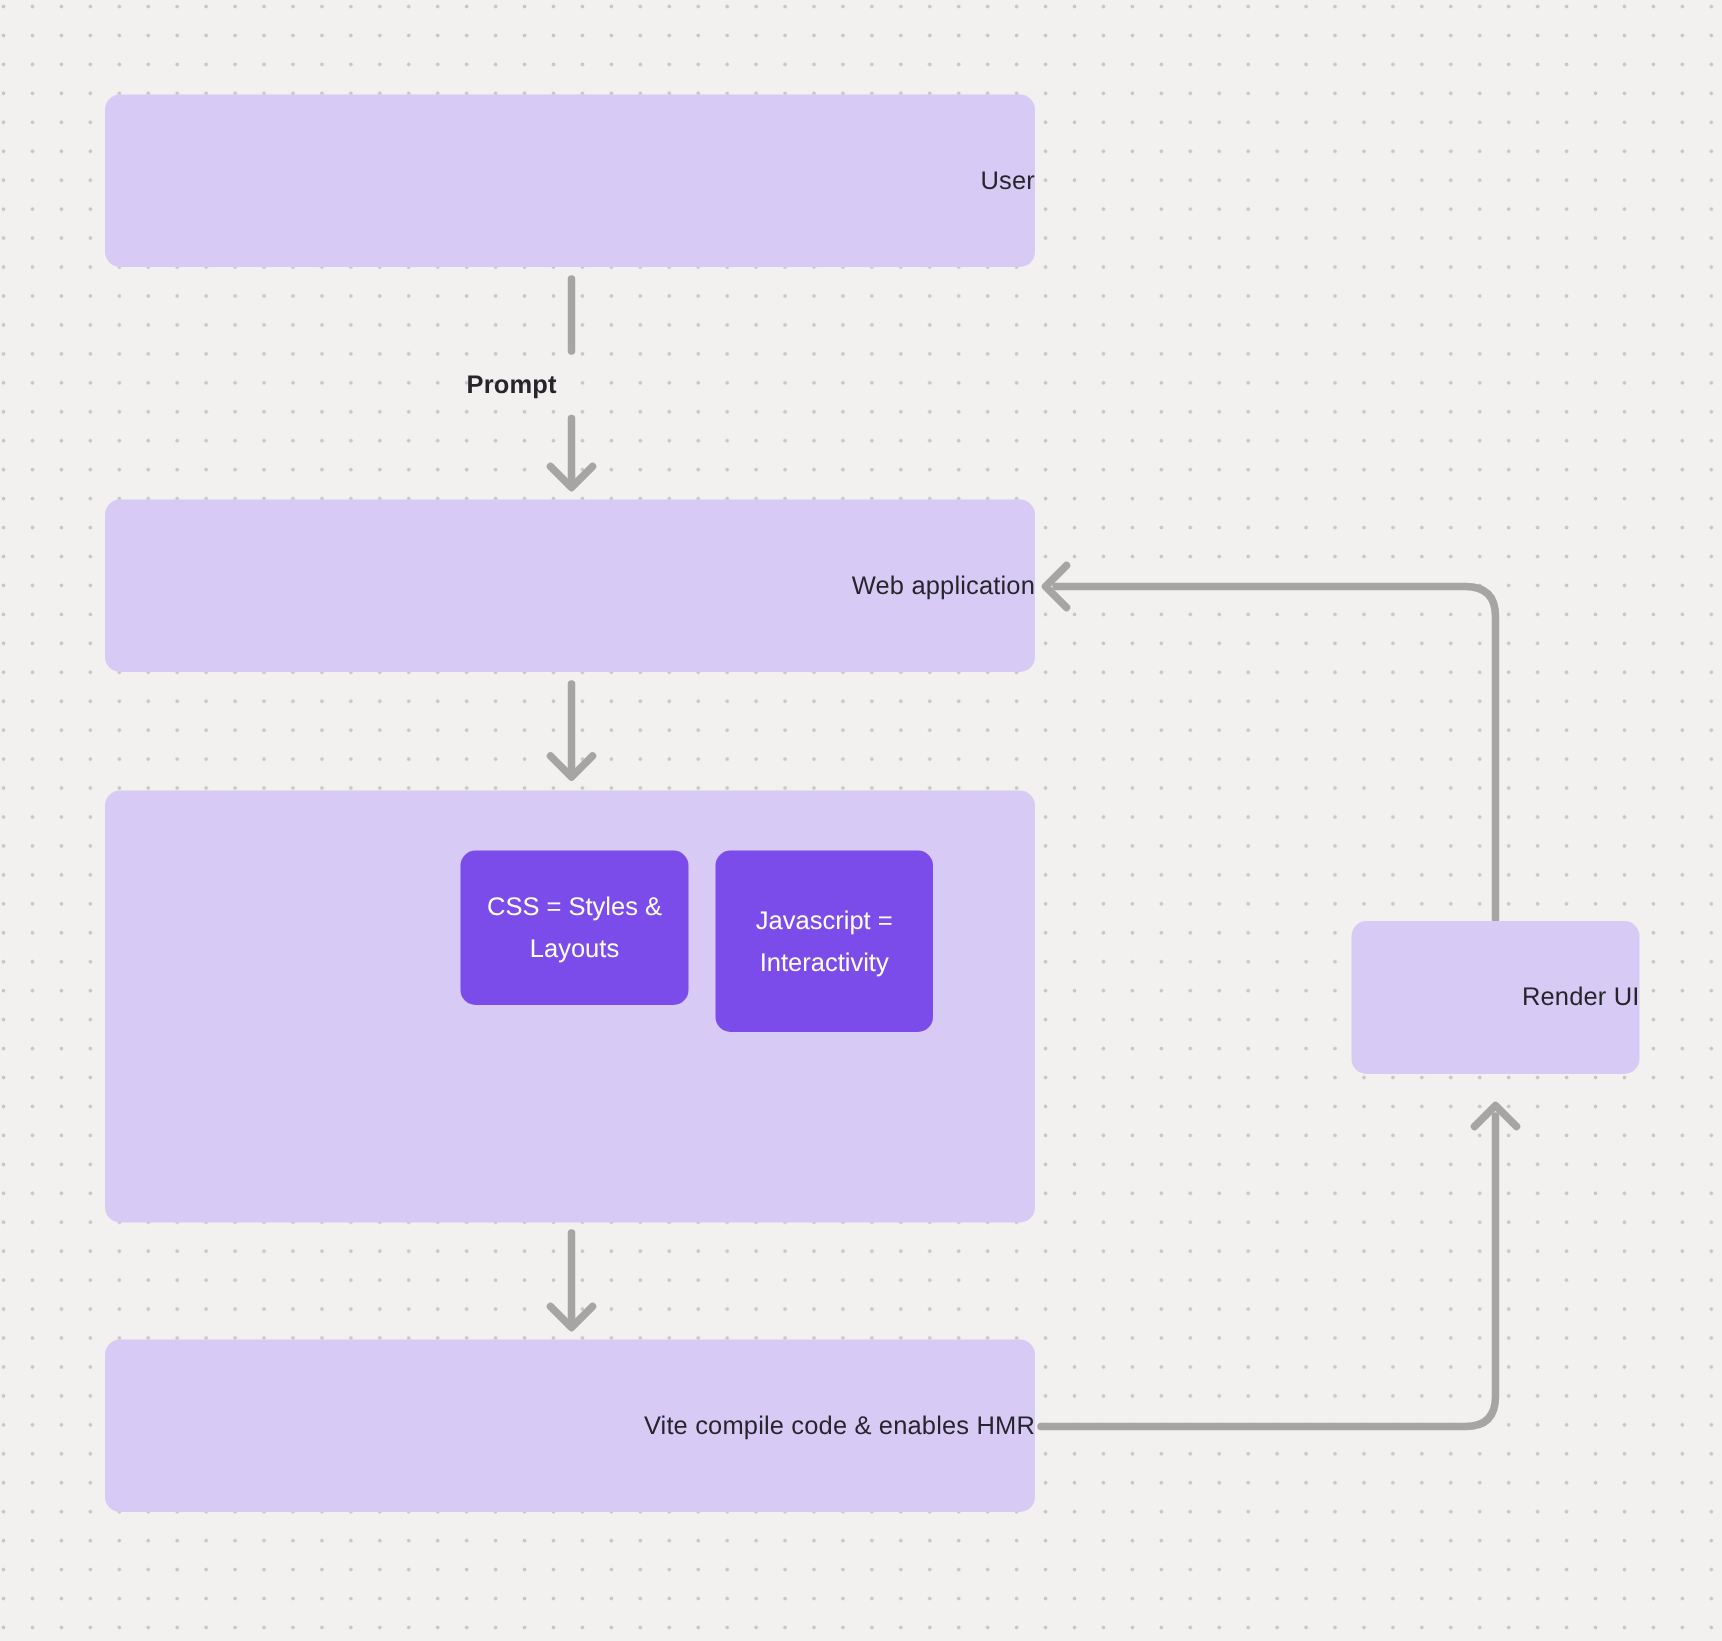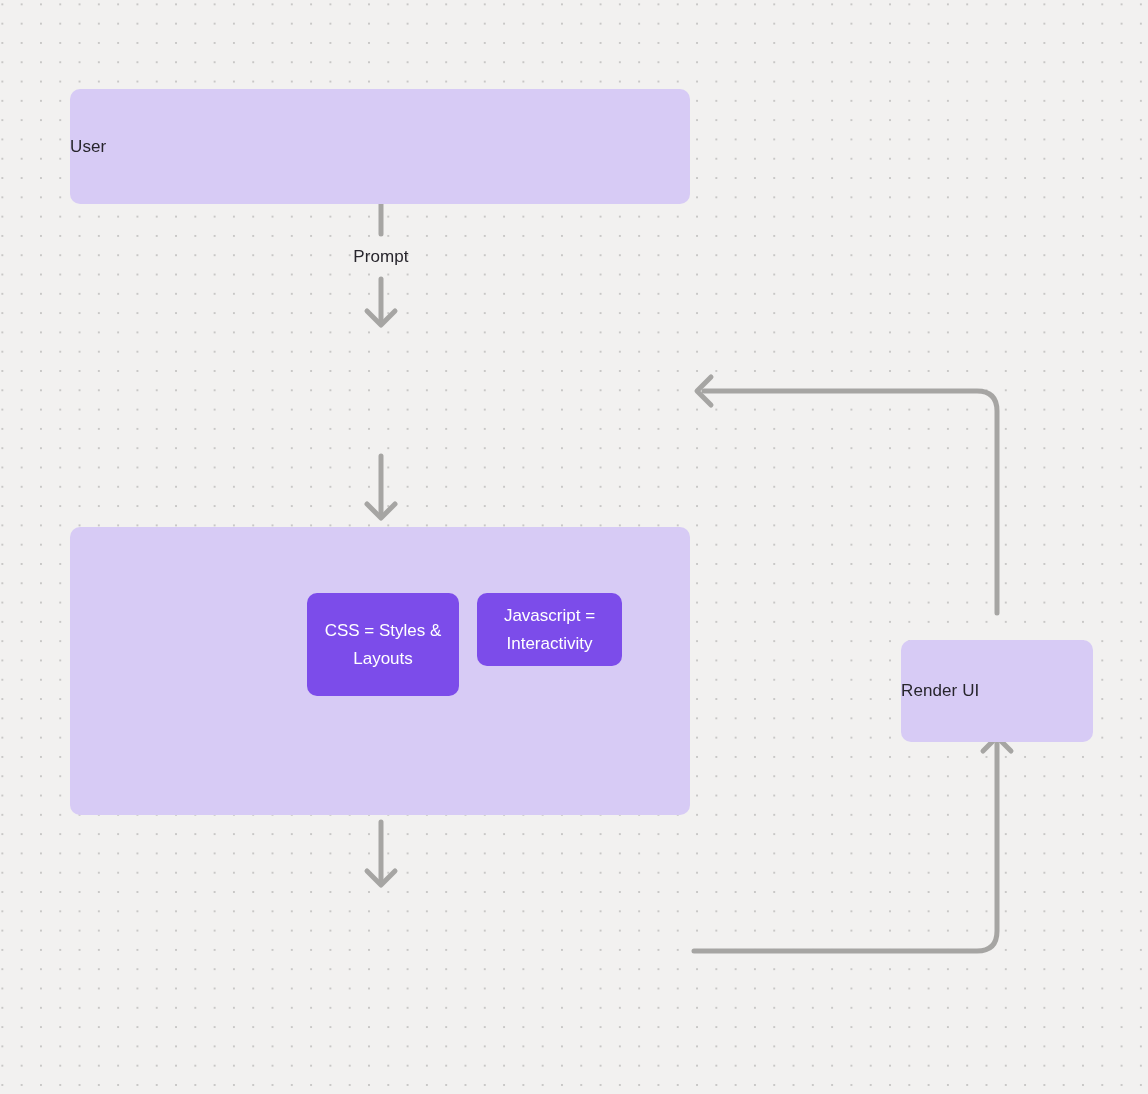--- a/index.html
+++ b/index.html
@@ -8,22 +8,22 @@
     width:1148px;height:1094px;
     background-color:var(--background,#f2f1f0);
     background-image:radial-gradient(circle,var(--dot,#c8c7c6) 1.15px,transparent 1.45px);
     background-size:19.3px 19.3px;
     background-position:12px 14px;
     font-family:"Liberation Sans",sans-serif;
     overflow:hidden;
   }
   .connectors{position:absolute;left:0;top:0;width:1148px;height:1094px;}
   .node{
-    position:absolute;display:flex;align-items:center;justify-content:flex-start;
-    text-align:center;box-sizing:border-box;margin-top:26px;
+    position:absolute;display:flex;align-items:center;justify-content:flex-end;
+    text-align:center;box-sizing:border-box;
   }
   .light{
     background:var(--node-light,#d7cbf5);
     border-radius:10px;
     color:var(--text,#27252c);
     font-size:17px;font-weight:500;letter-spacing:0.1px;
   }
   .dark{
     background:var(--node-dark,#7c4cea);
     border-radius:10px;
@@ -36,29 +36,29 @@
     background:var(--node-light,#d7cbf5);
     border-radius:10px;
   }
   .group-label{
     position:absolute;left:0;right:0;top:192px;
     text-align:center;font-size:17px;font-weight:500;
     color:var(--text,#27252c);letter-spacing:0.1px;
   }
   .edge-label{
     position:absolute;left:311px;top:246px;width:140px;height:22px;line-height:22px;
-    text-align:center;font-size:17px;font-weight:400;
+    font-size:17px;font-weight:700;
     color:var(--text,#27252c);letter-spacing:0.1px;
   }
   #node-user{left:70px;top:63px;width:620px;height:115px;}
   #node-webapp{left:70px;top:333px;width:620px;height:115px;}
   #node-components{left:70px;top:527px;width:620px;height:288px;}
   #node-html{left:67px;top:40px;width:145px;height:103px;}
   #node-css{left:237px;top:40px;width:152px;height:103px;}
-  #node-js{left:407px;top:40px;width:145px;height:73px;}
+  #node-js{left:407px;top:40px;width:145px;height:121px;}
   #node-vite{left:70px;top:893px;width:620px;height:115px;}
   #node-render-ui{left:901px;top:614px;width:192px;height:102px;}
 </style>
 </head>
 <body>
 
 <div class="canvas">
 
   <svg class="connectors" width="1148" height="1094" viewBox="0 0 1148 1094" aria-hidden="true">
     <g fill="none" stroke-width="5" stroke-linecap="round" stroke-linejoin="round" style="stroke:var(--connector,#a6a5a3)">
@@ -75,28 +75,34 @@
       <path d="M 711 377 L 697 391 L 711 405"></path>
     </g>
   </svg>
 
   <div class="node light" id="node-user">
     <span class="node-label">User</span>
   </div>
 
   <div class="edge-label">Prompt</div>
 
+  <div class="node light" id="node-webapp">
+    <span class="node-label">Web application</span>
+  </div>
 
   <div class="group" id="node-components">
     <div class="node dark" id="node-css">
       <span class="node-label">CSS = Styles &amp; Layouts</span>
     </div>
     <div class="node dark" id="node-js">
       <span class="node-label">Javascript = Interactivity</span>
     </div>
   </div>
 
+  <div class="node light" id="node-vite">
+    <span class="node-label">Vite compile code &amp; enables HMR</span>
+  </div>
 
   <div class="node light" id="node-render-ui">
     <span class="node-label">Render UI</span>
   </div>
 
 </div>
 
 </body></html>

